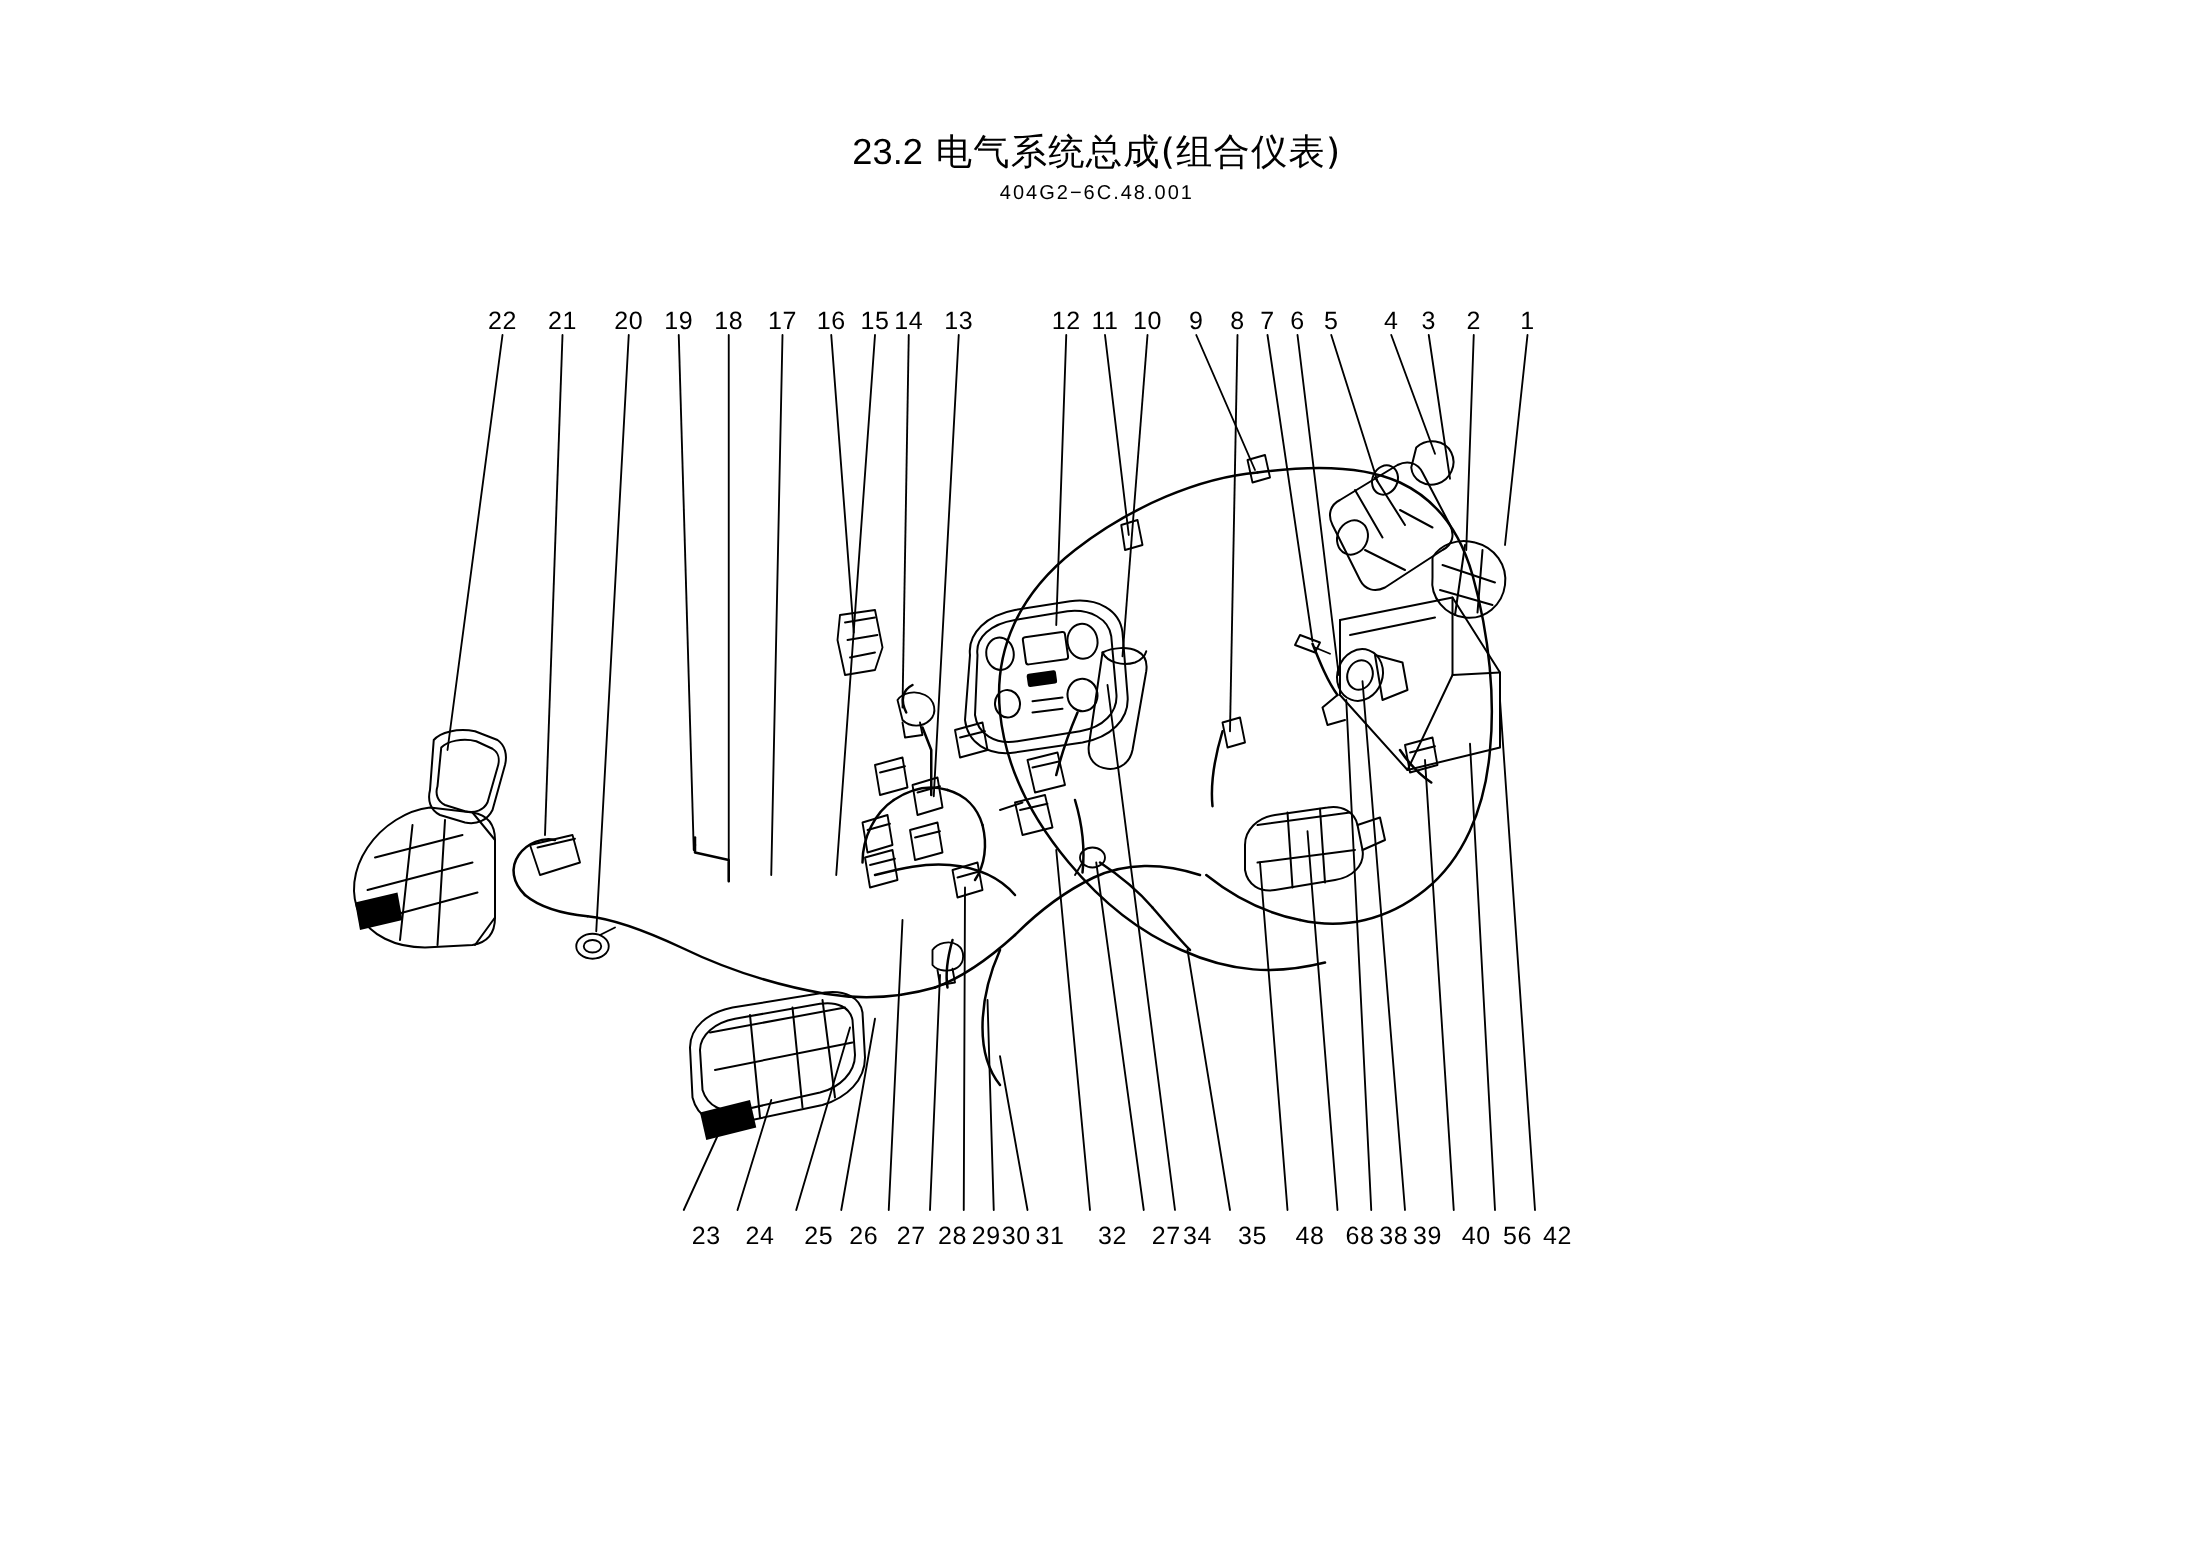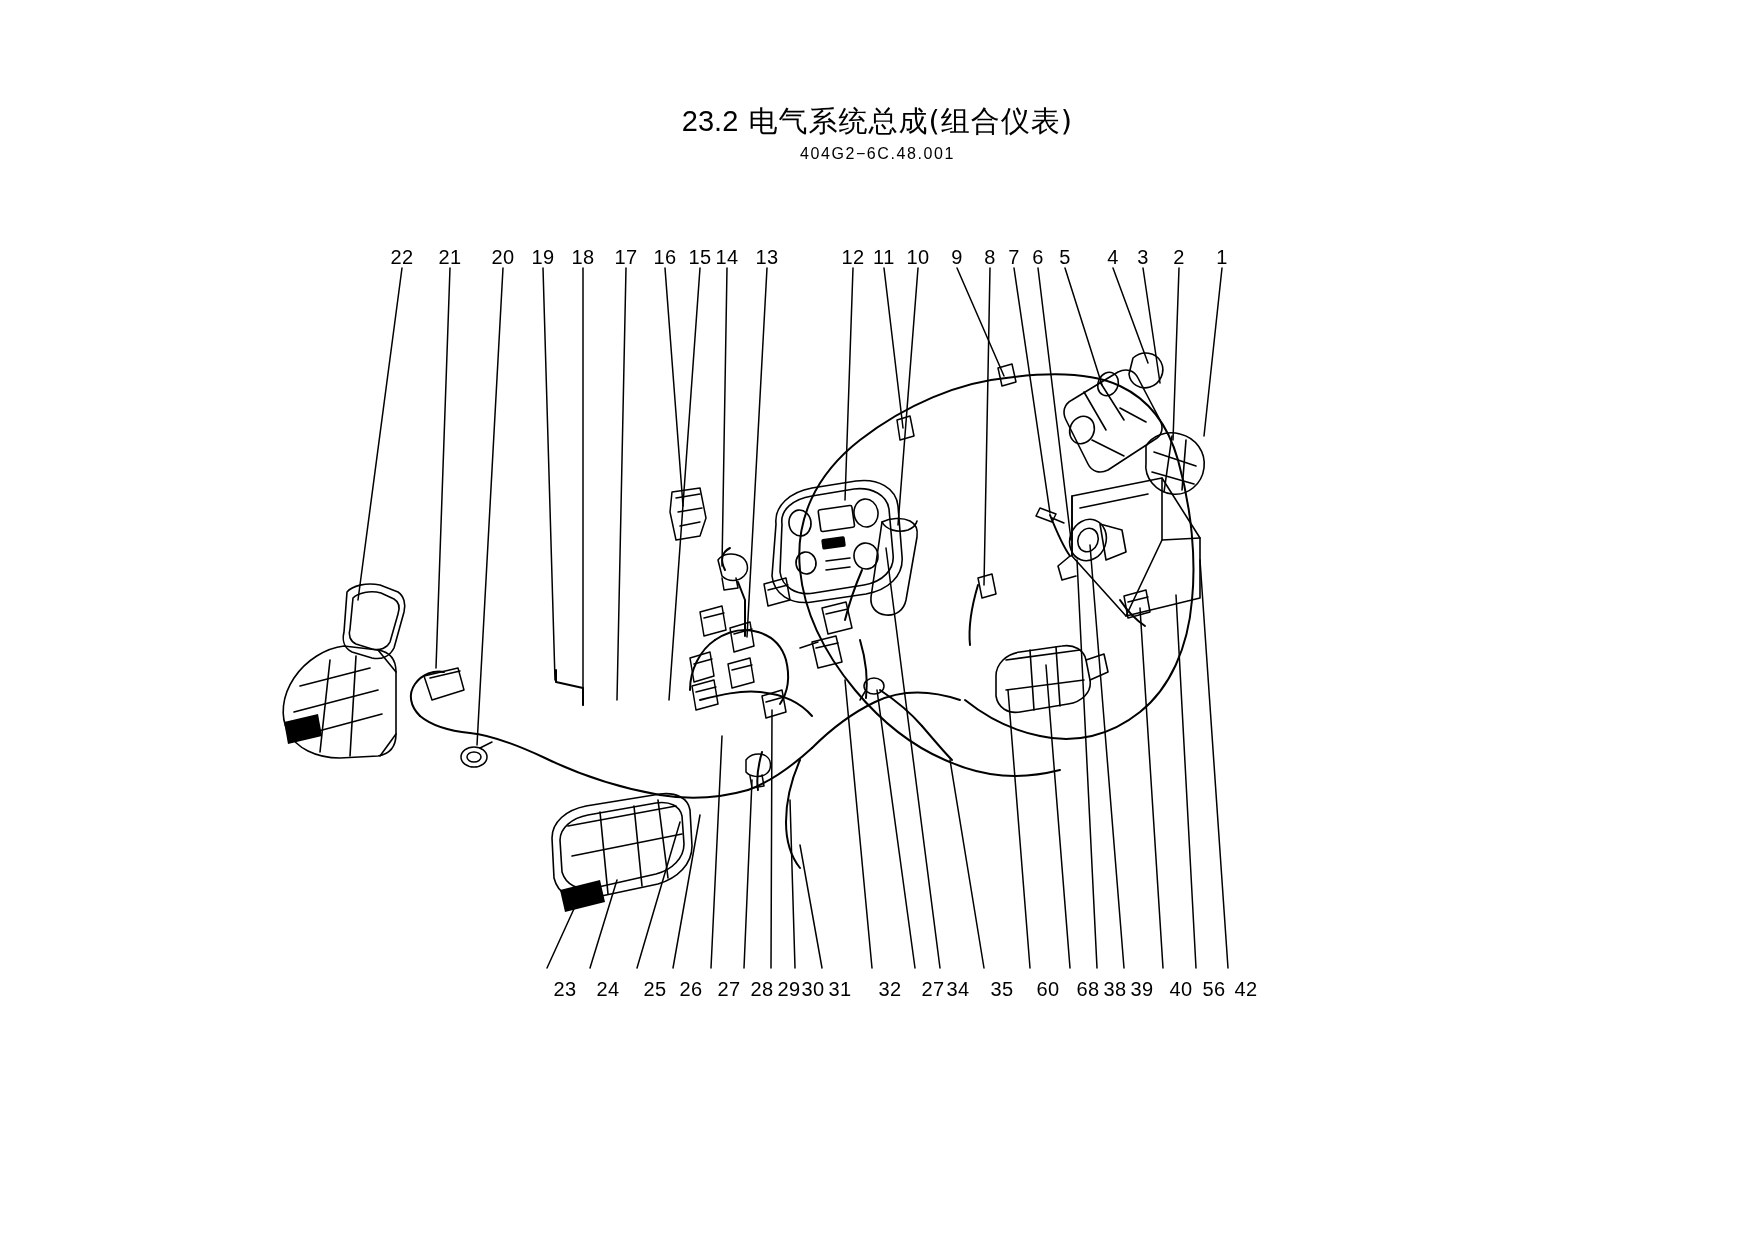--- a/index.html
+++ b/index.html
@@ -375,21 +375,21 @@
     <div class="callout bottom" style="left:673px">26</div>
     <div class="callout bottom" style="left:711px">27</div>
     <div class="callout bottom" style="left:744px">28</div>
     <div class="callout bottom" style="left:771px">29</div>
     <div class="callout bottom" style="left:795px">30</div>
     <div class="callout bottom" style="left:822px">31</div>
     <div class="callout bottom" style="left:872px">32</div>
     <div class="callout bottom" style="left:915px">27</div>
     <div class="callout bottom" style="left:940px">34</div>
     <div class="callout bottom" style="left:984px">35</div>
-    <div class="callout bottom" style="left:1030px">60</div>
+    <div class="callout bottom" style="left:1030px">48</div>
     <div class="callout bottom" style="left:1070px">68</div>
     <div class="callout bottom" style="left:1097px">38</div>
     <div class="callout bottom" style="left:1124px">39</div>
     <div class="callout bottom" style="left:1163px">40</div>
     <div class="callout bottom" style="left:1196px">56</div>
     <div class="callout bottom" style="left:1228px">42</div>
   </div>
 
 
 </div>

